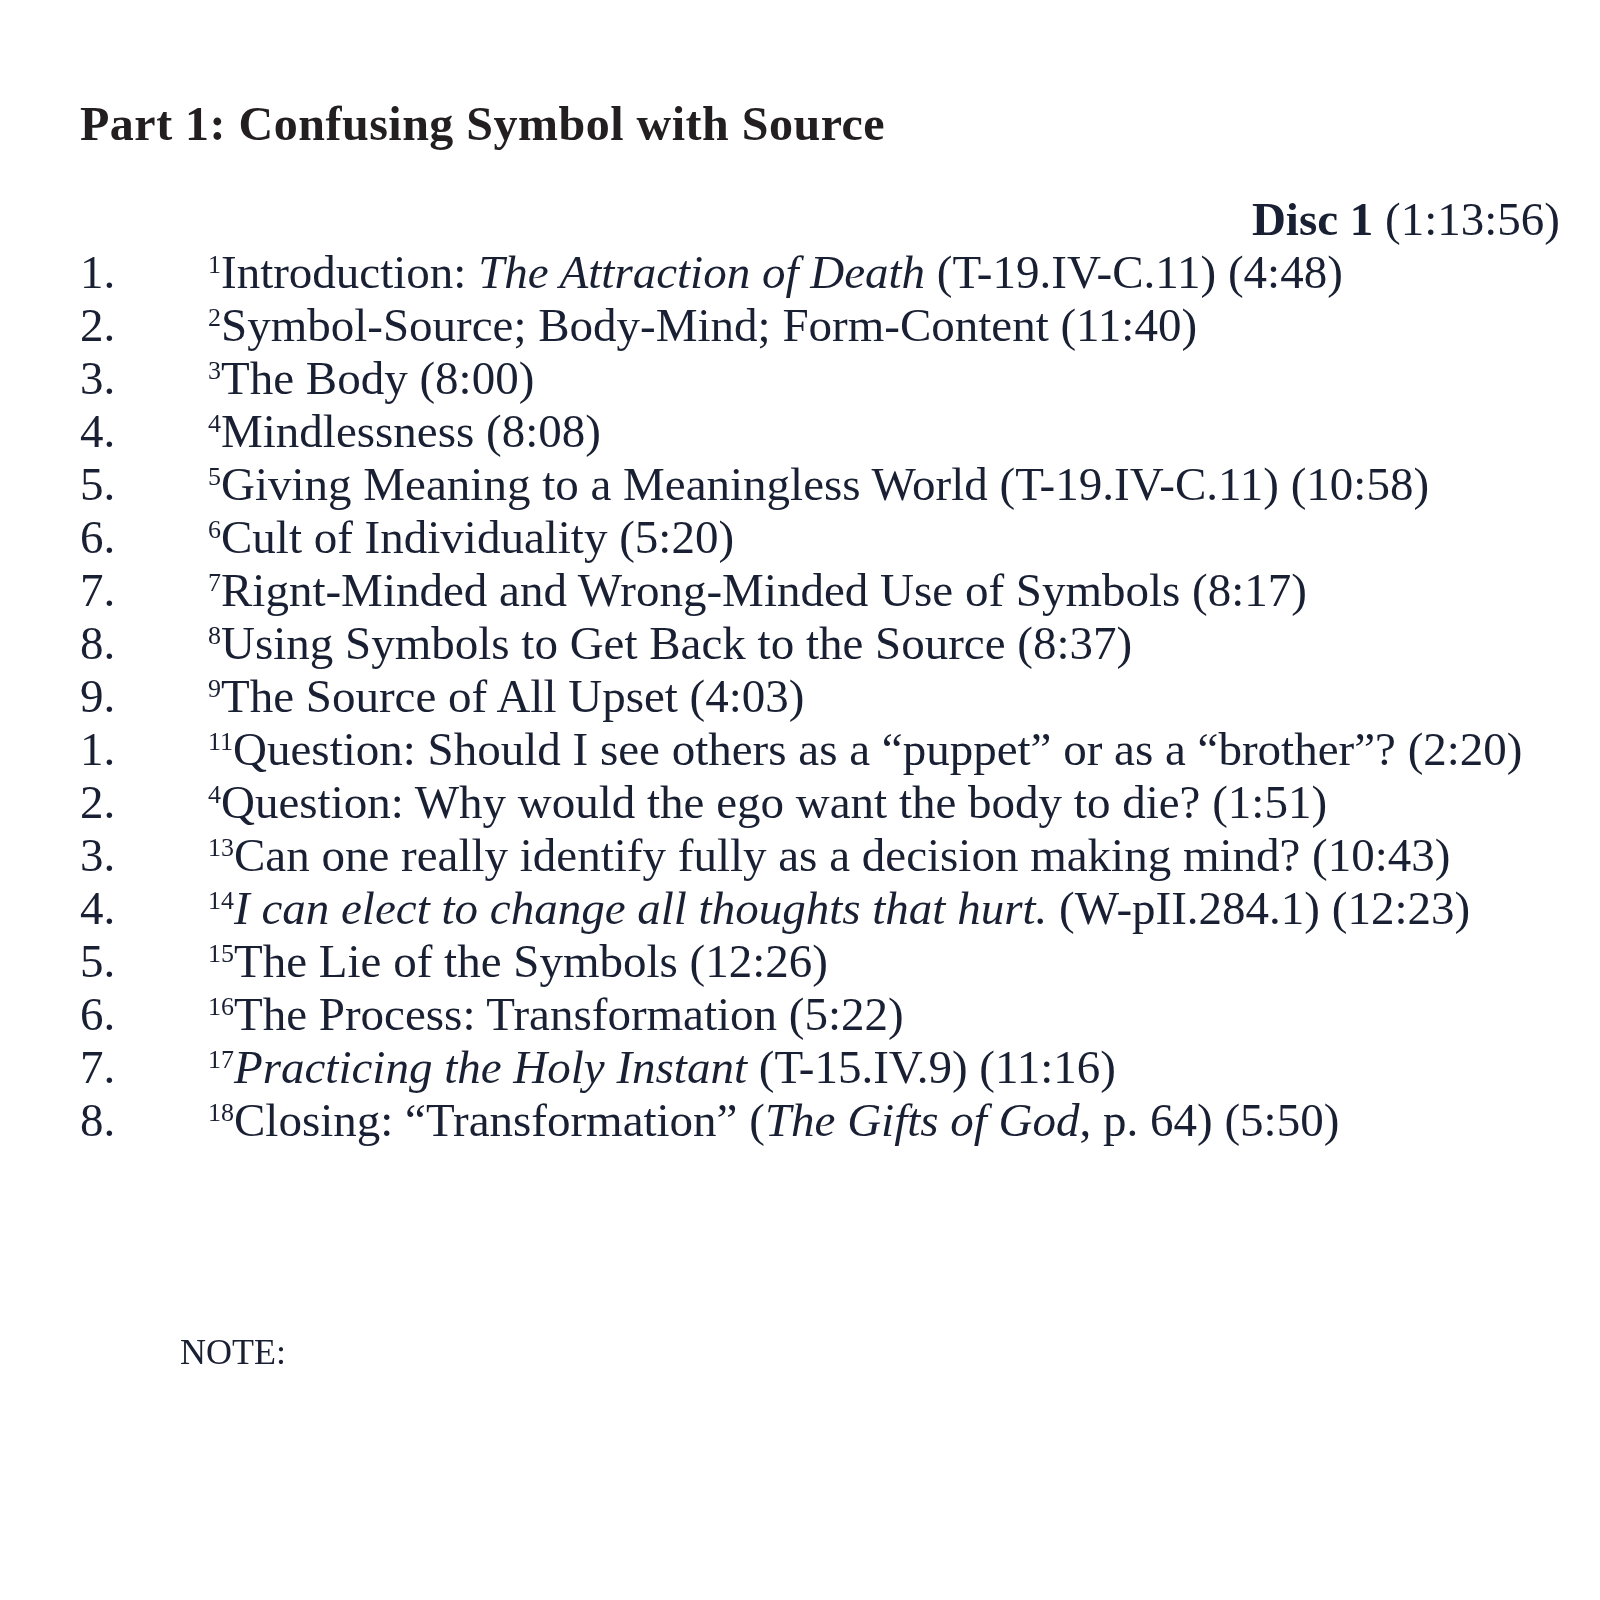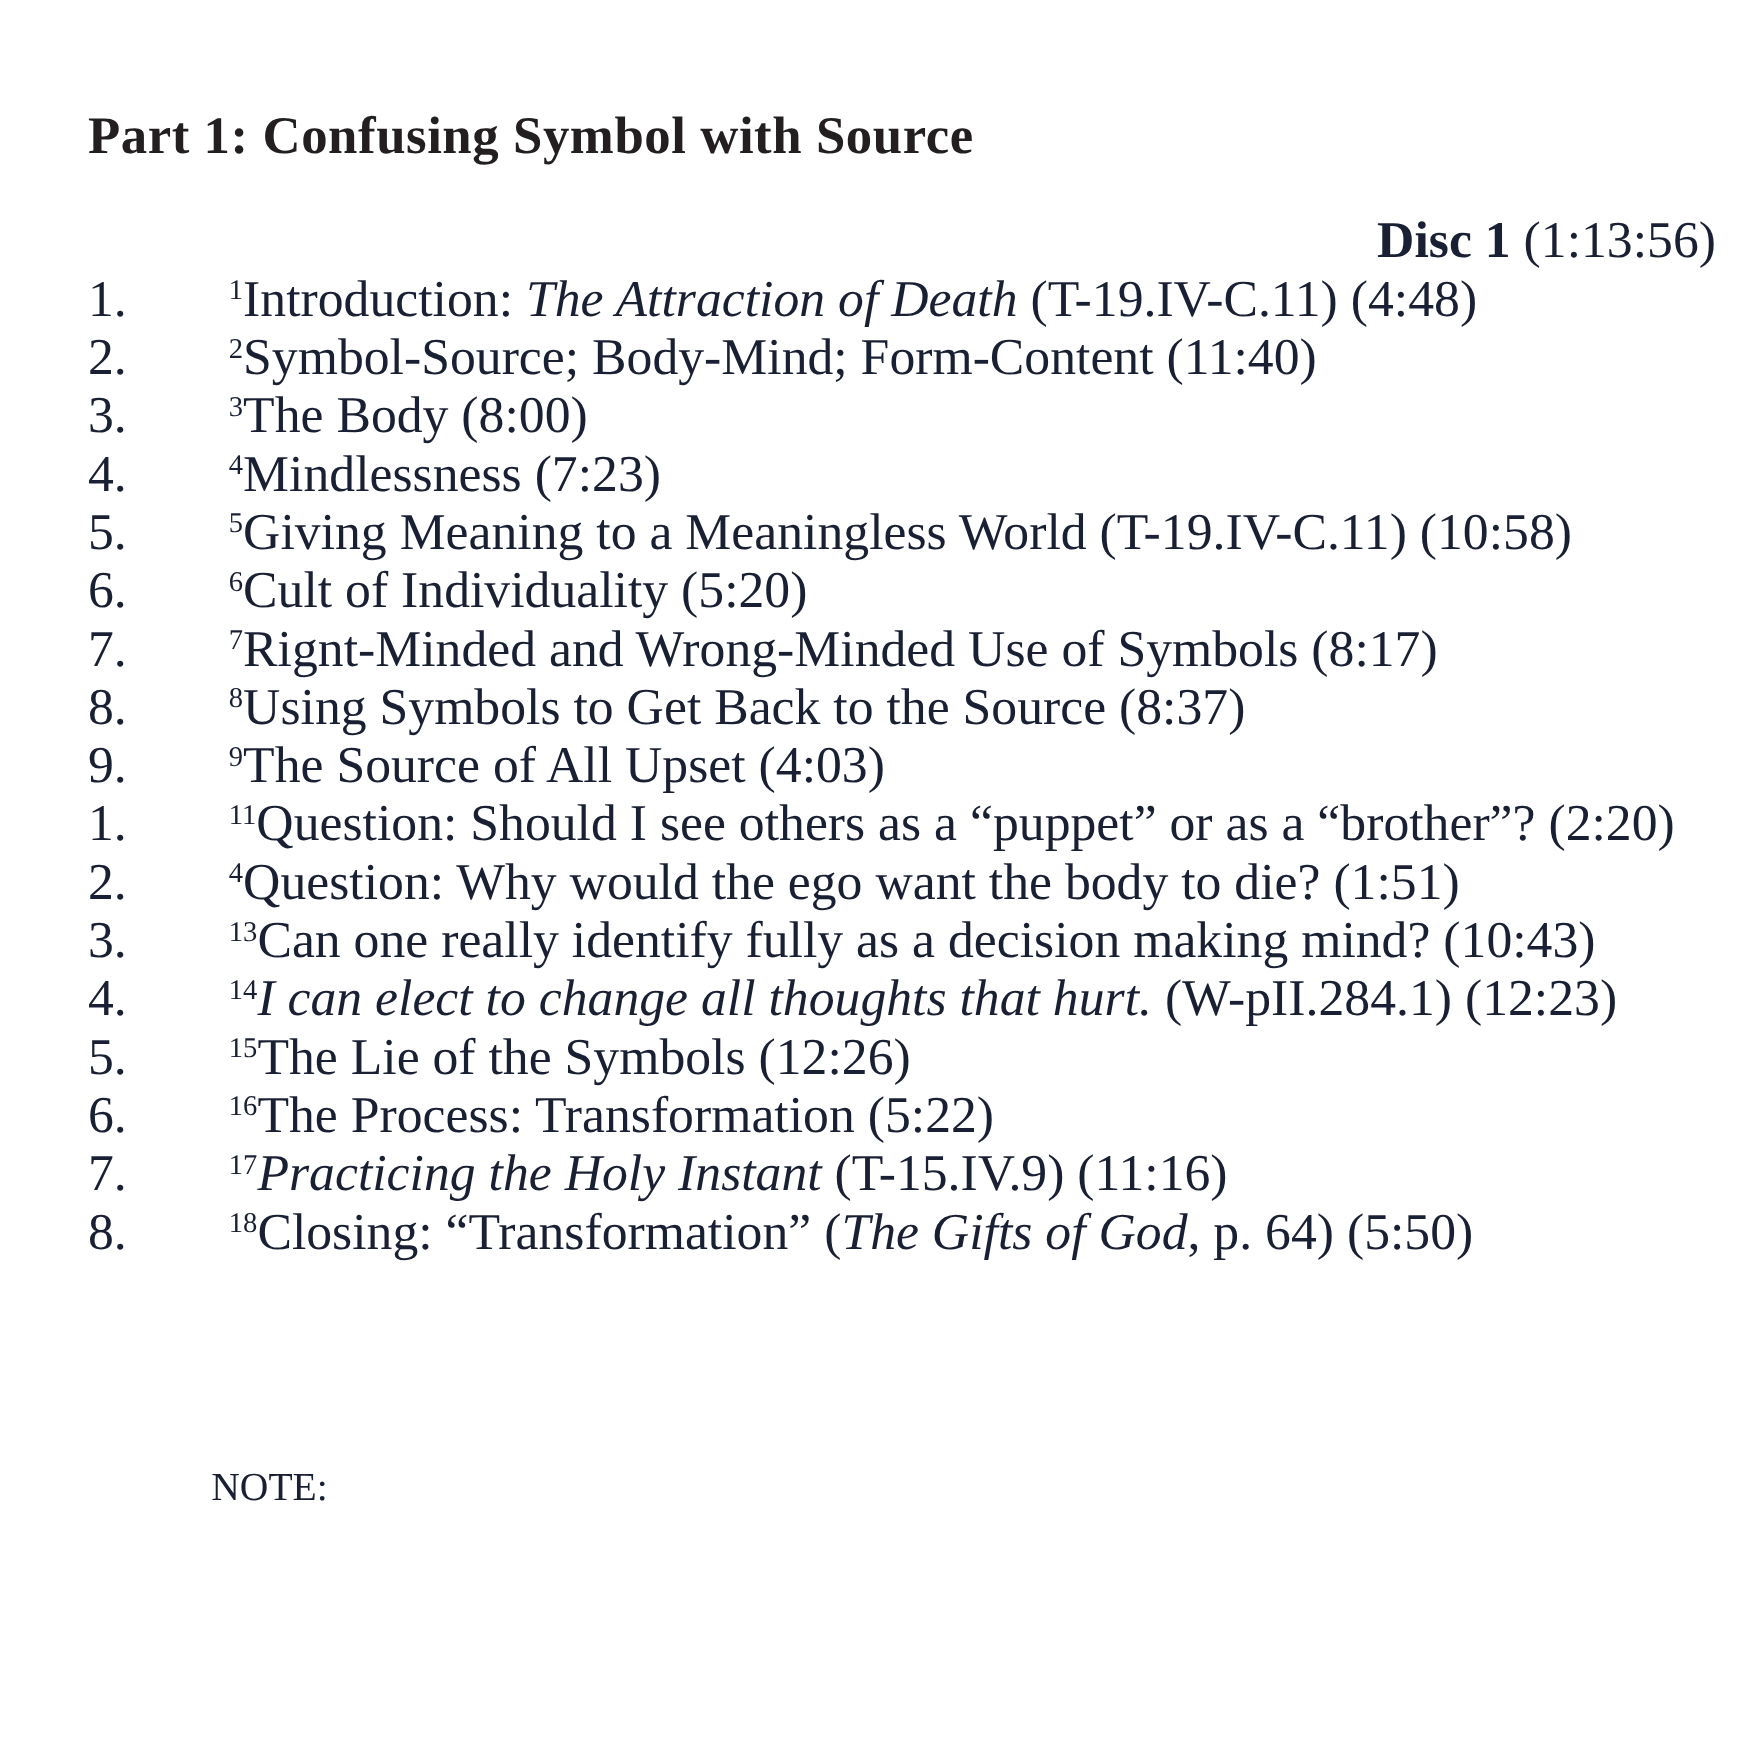--- a/index.html
+++ b/index.html
@@ -69,21 +69,20 @@
   .note {
     margin-top: 180px;
     margin-left: 100px;
     display: flex;
     font-size: 36px;
     line-height: 50px;
   }
   .note-label {
     flex: none;
     width: 130px;
-    text-align: center;
   }
   .note-line {
     transform: scaleX(0.93);
     transform-origin: left center;
     white-space: nowrap;
   }
 </style>
 </head>
 <body>
 
@@ -101,21 +100,21 @@
           <li class="track-row">
             <span class="track-cd">2.</span>
             <span class="track-title"><span class="mp3-sup">2</span><span class="">Symbol-Source; Body-Mind; Form-Content (11:40)</span></span>
           </li>
           <li class="track-row">
             <span class="track-cd">3.</span>
             <span class="track-title"><span class="mp3-sup">3</span><span class="">The Body (8:00)</span></span>
           </li>
           <li class="track-row">
             <span class="track-cd">4.</span>
-            <span class="track-title"><span class="mp3-sup">4</span><span class="">Mindlessness (7:23)</span></span>
+            <span class="track-title"><span class="mp3-sup">4</span><span class="">Mindlessness (8:08)</span></span>
           </li>
           <li class="track-row">
             <span class="track-cd">5.</span>
             <span class="track-title"><span class="mp3-sup">5</span><span class="">Giving Meaning to a Meaningless World (T-19.IV-C.11) (10:58)</span></span>
           </li>
           <li class="track-row">
             <span class="track-cd">6.</span>
             <span class="track-title"><span class="mp3-sup">6</span><span class="">Cult of Individuality (5:20)</span></span>
           </li>
           <li class="track-row">

